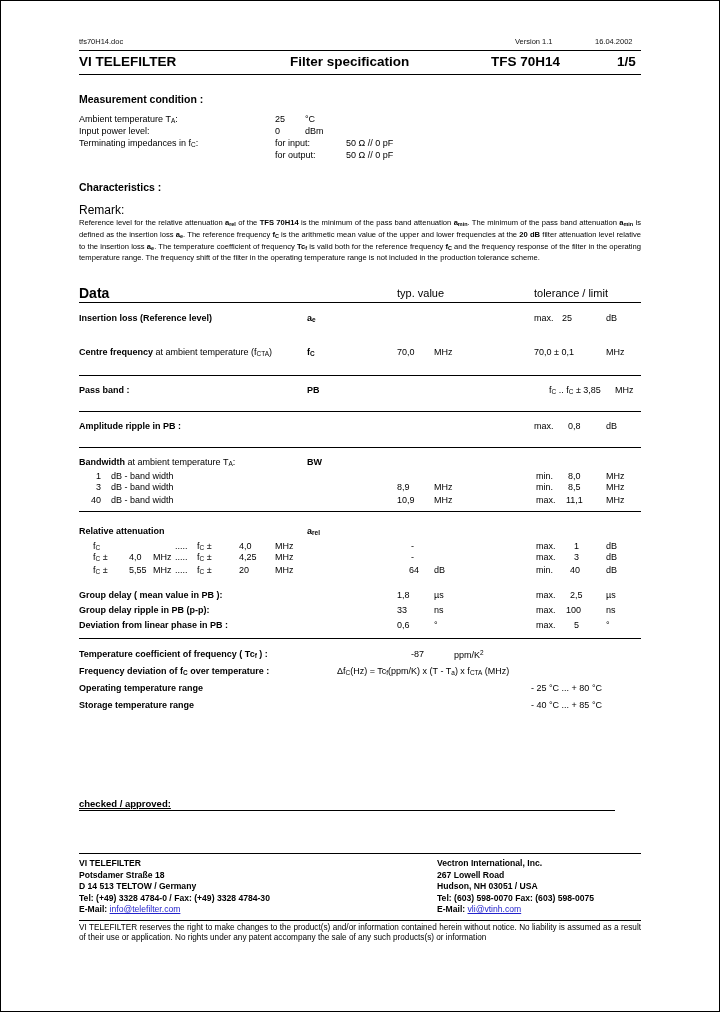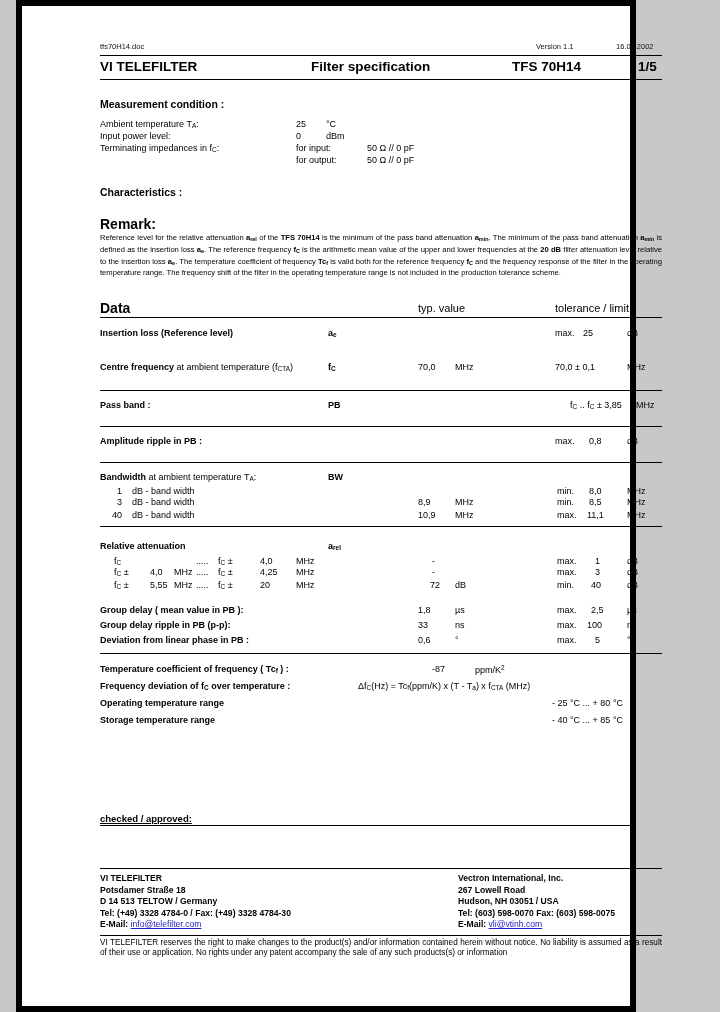--- a/index.html
+++ b/index.html
@@ -8,26 +8,26 @@
     background: #c8c8c8;
   }
   body {
     width: 720px;
     height: 1012px;
     overflow: hidden;
     font-family: "Liberation Sans", sans-serif;
   }
   .page {
     position: absolute;
-    left: 16px; top: 0;
-    width: 620px;
+    left: 0; top: 0;
+    width: 720px;
     height: 1012px;
     background: #ffffff;
     box-sizing: border-box;
-    border: 6px solid #000000;
+    border: 1px solid #000000;
   }
   .sheet {
     position: absolute;
     left: 78px;
     top: 36px;
     width: 562px;
     color: #000;
     font-size: 9px;
   }
 
@@ -65,21 +65,21 @@
     margin-bottom: 8px;
   }
   .meas-table { position: relative; font-size: 9px; line-height: 12px; }
   .meas-row { position: relative; height: 12px; }
   .meas-row .lbl  { position: absolute; left: 0; }
   .meas-row .v1   { position: absolute; left: 196px; }
   .meas-row .u1   { position: absolute; left: 226px; }
   .meas-row .v2   { position: absolute; left: 196px; }
   .meas-row .v3   { position: absolute; left: 267px; }
 
-  .remark-lbl { font-size: 14px; margin-top: 18px; font-weight: bold; }
+  .remark-lbl { font-size: 12px; margin-top: 10px; }
   .remark-body {
     font-size: 7.6px;
     line-height: 9.6px;
     text-align: justify;
     margin-top: 1px;
   }
   .remark-body b { font-weight: bold; }
 
   sub { font-size: 0.72em; vertical-align: -0.22em; }
   sup { font-size: 0.72em; vertical-align: 0.42em; }
@@ -305,21 +305,21 @@
           <span class="c-tu">dB</span>
         </div>
         <div class="drow" style="height:13px;">
           <span class="ra-fc1"><span>f</span><sub>C</sub> <span>±</span></span>
           <span class="ra-fc2">5,55</span>
           <span class="ra-mid" style="left:74px;">MHz</span>
           <span class="ra-mid" style="left:96px;">.....</span>
           <span class="ra-fc3" style="left:118px;"><span>f</span><sub>C</sub> <span>±</span></span>
           <span class="ra-val" style="left:160px;">20</span>
           <span class="ra-unit">MHz</span>
-          <span class="c-typ" style="left:330px;">72</span>
+          <span class="c-typ" style="left:330px;">64</span>
           <span class="c-typu">dB</span>
           <span class="c-tq" style="left:457px;">min.</span>
           <span class="c-tv" style="left:491px;">40</span>
           <span class="c-tu">dB</span>
         </div>
       </div>
 
       <div class="grp" style="margin-top:12px;">
         <div class="drow" style="height:15px;">
           <span class="c-name" style="font-weight:bold;">Group delay ( mean value in PB ):</span>

